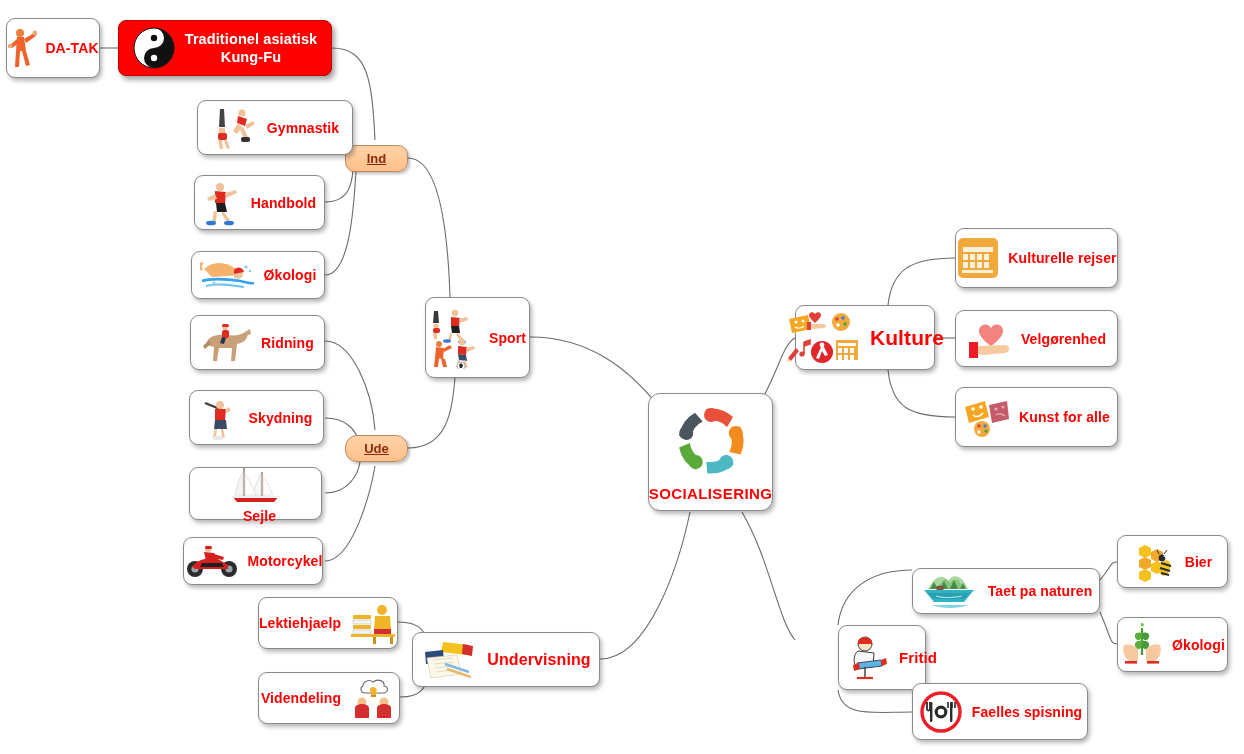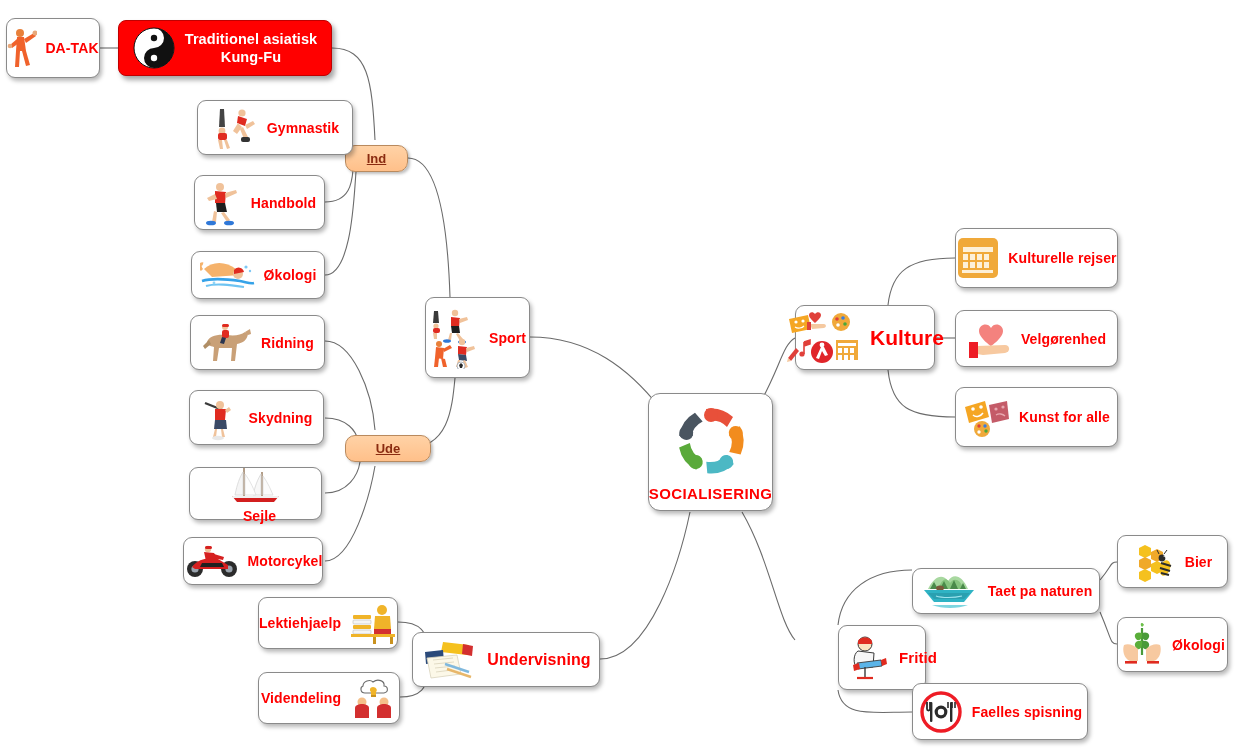--- a/index.html
+++ b/index.html
@@ -212,21 +212,21 @@
         <path d="M2 24 C12 21 26 22 40 24 C46 25 50 27 54 26" stroke="#35a2e8" stroke-width="2.6" fill="none"></path>
         <path d="M6 29 C16 26 30 28 44 30" stroke="#6fc4f2" stroke-width="2.2" fill="none"></path>
         <circle cx="46" cy="10" r="1.6" fill="#7ec8f5"></circle>
         <circle cx="50" cy="14" r="1.2" fill="#7ec8f5"></circle>
         <circle cx="14" cy="26" r="1.4" fill="#8fd4f7"></circle>
       </svg>
     </span>
     <span class="label label-right">Økologi</span>
   </div>
 
-  <div class="pill" style="left:345px;top:435px;width:86px;height:27px;">
+  <div class="pill" style="left:345px;top:435px;width:63px;height:27px;border-radius:12px;">
     <span>Ude</span>
   </div>
 
   <div class="node" style="left:190px;top:315px;width:135px;height:55px;">
     <span class="ico">
       <svg width="52" height="46" viewBox="0 0 52 46">
         <path d="M6 22 C8 16 16 14 26 15 C34 16 40 15 44 12 L47 14 C46 20 42 23 36 24 L34 41 L30 41 L31 28 L18 28 L16 41 L12 41 L13 27 C9 26 6 25 6 22 Z" fill="#c9a077"></path>
         <path d="M44 12 L49 9 L50 14 L47 15 Z" fill="#c9a077"></path>
         <path d="M8 20 L2 26 L4 29 L10 24 Z" fill="#b08e66"></path>
         <circle cx="24" cy="7" r="3" fill="#f0c29a"></circle>

